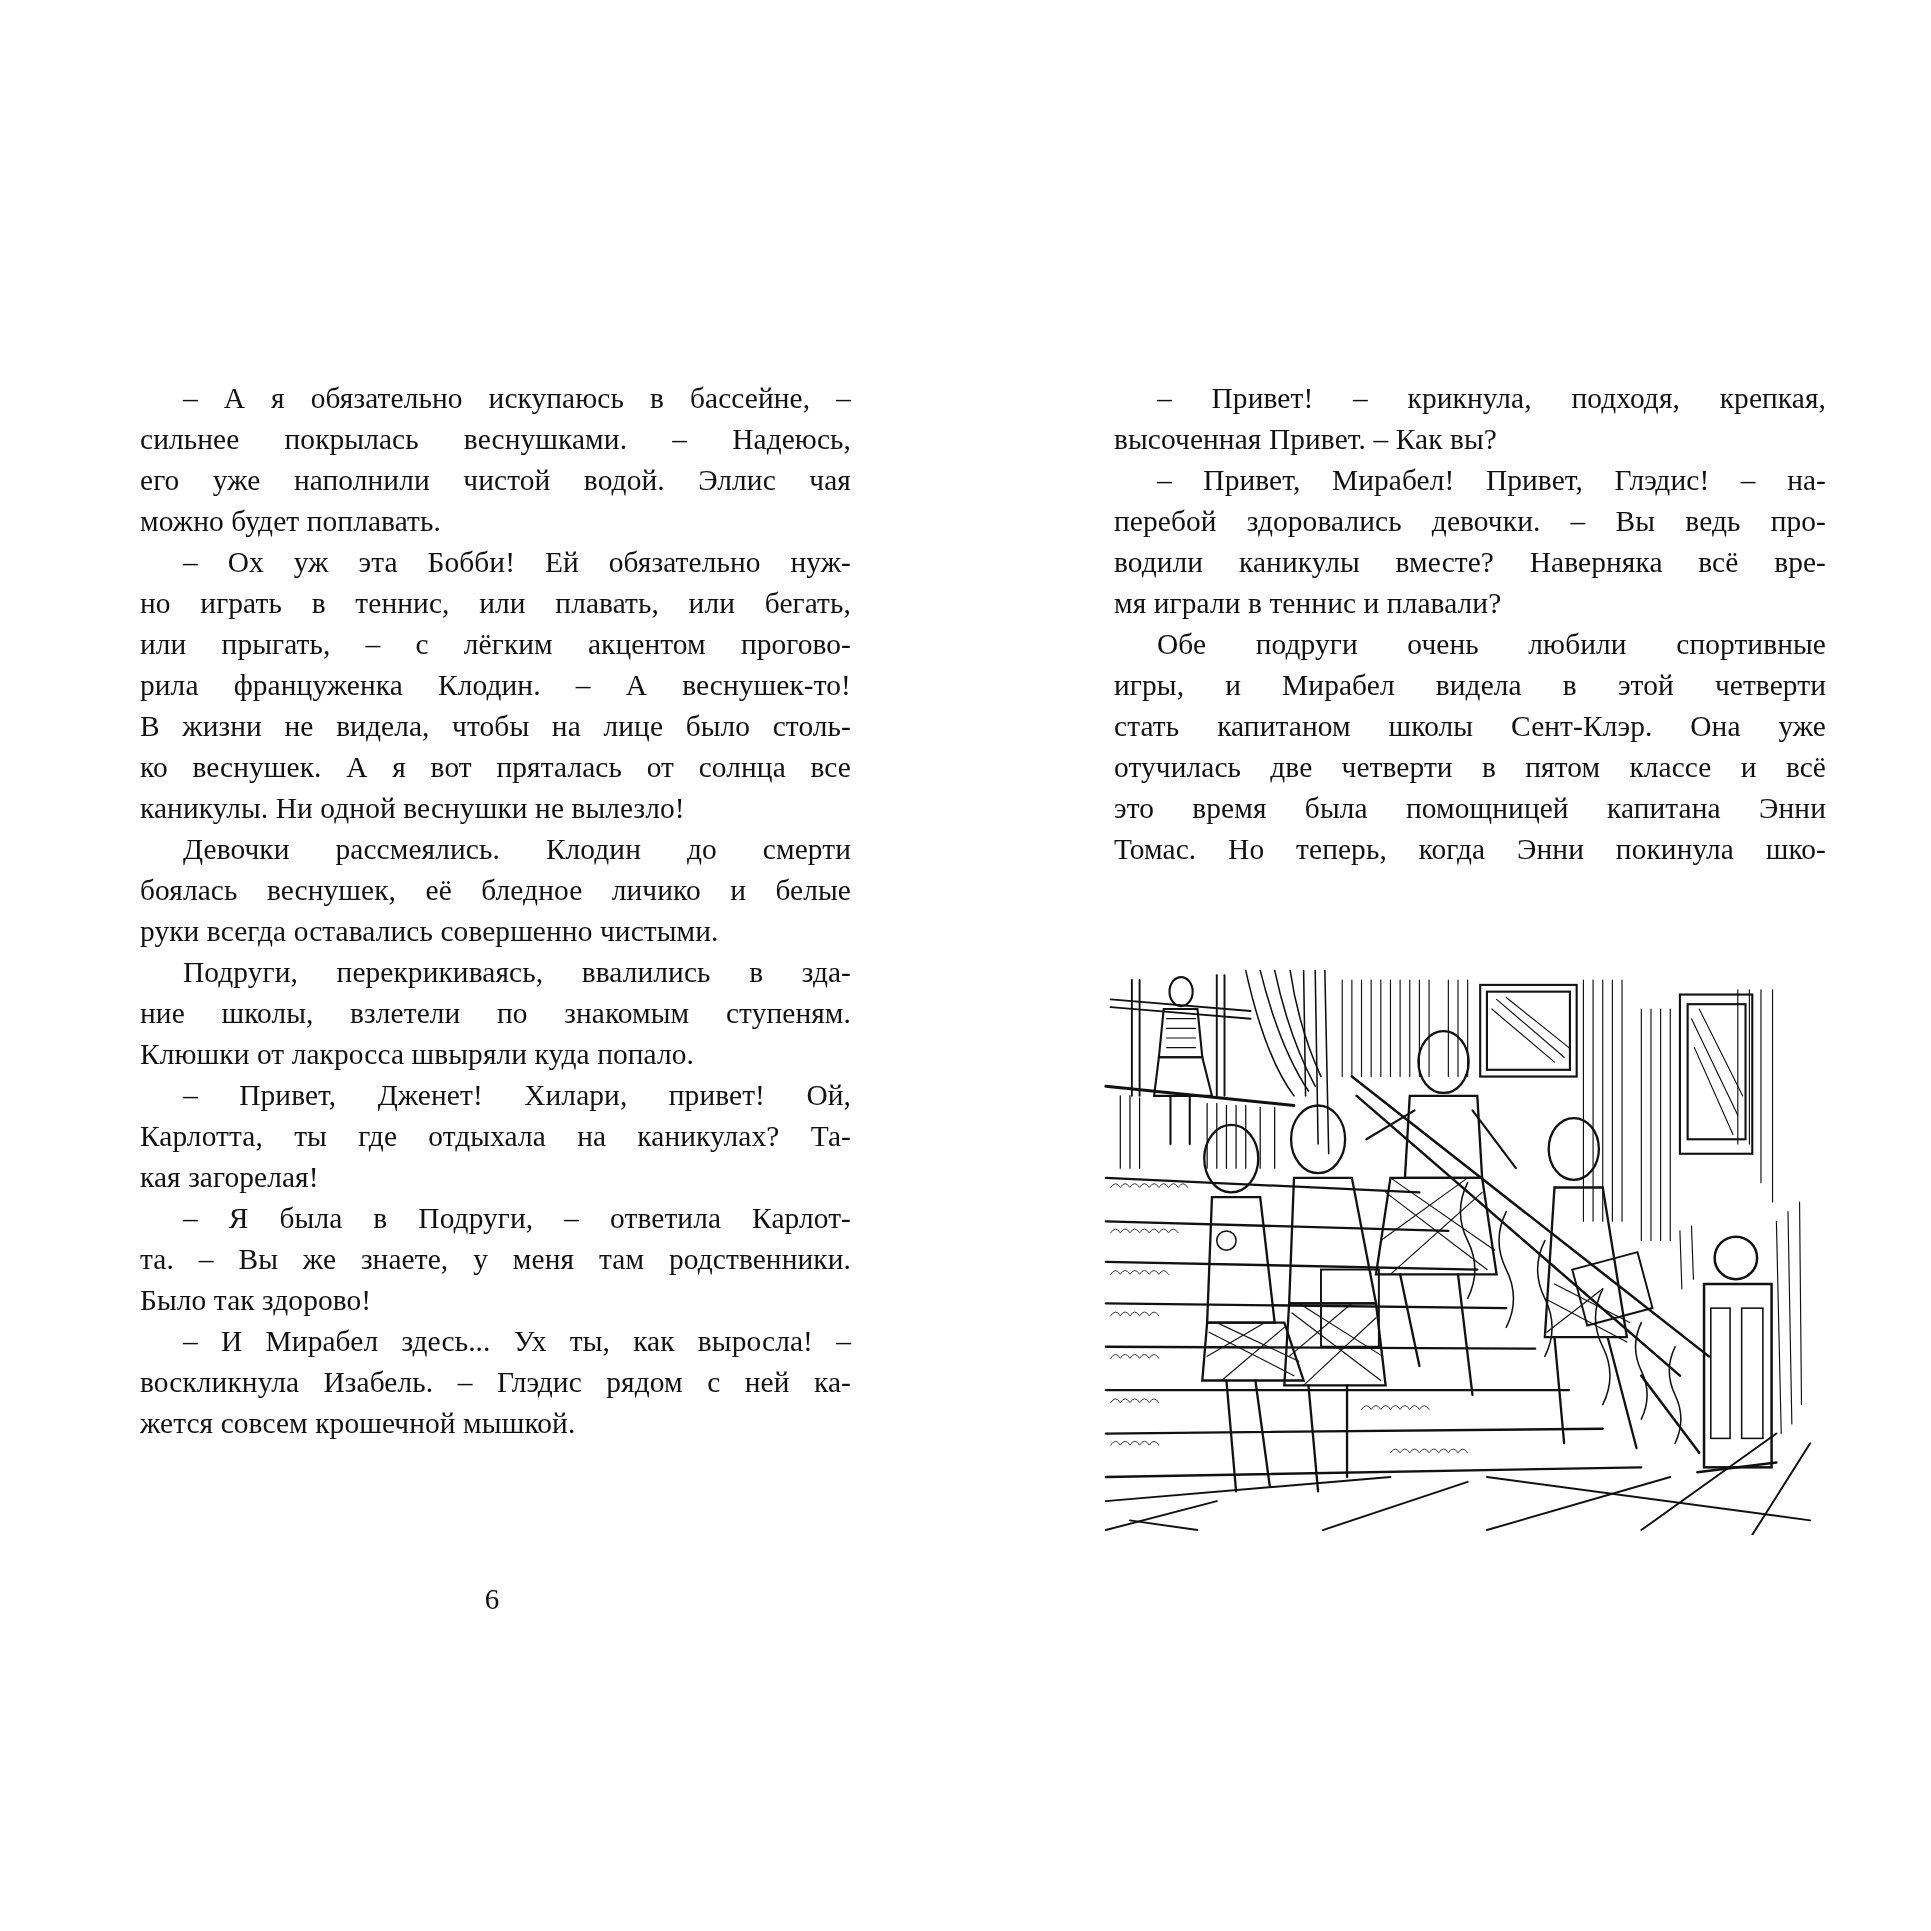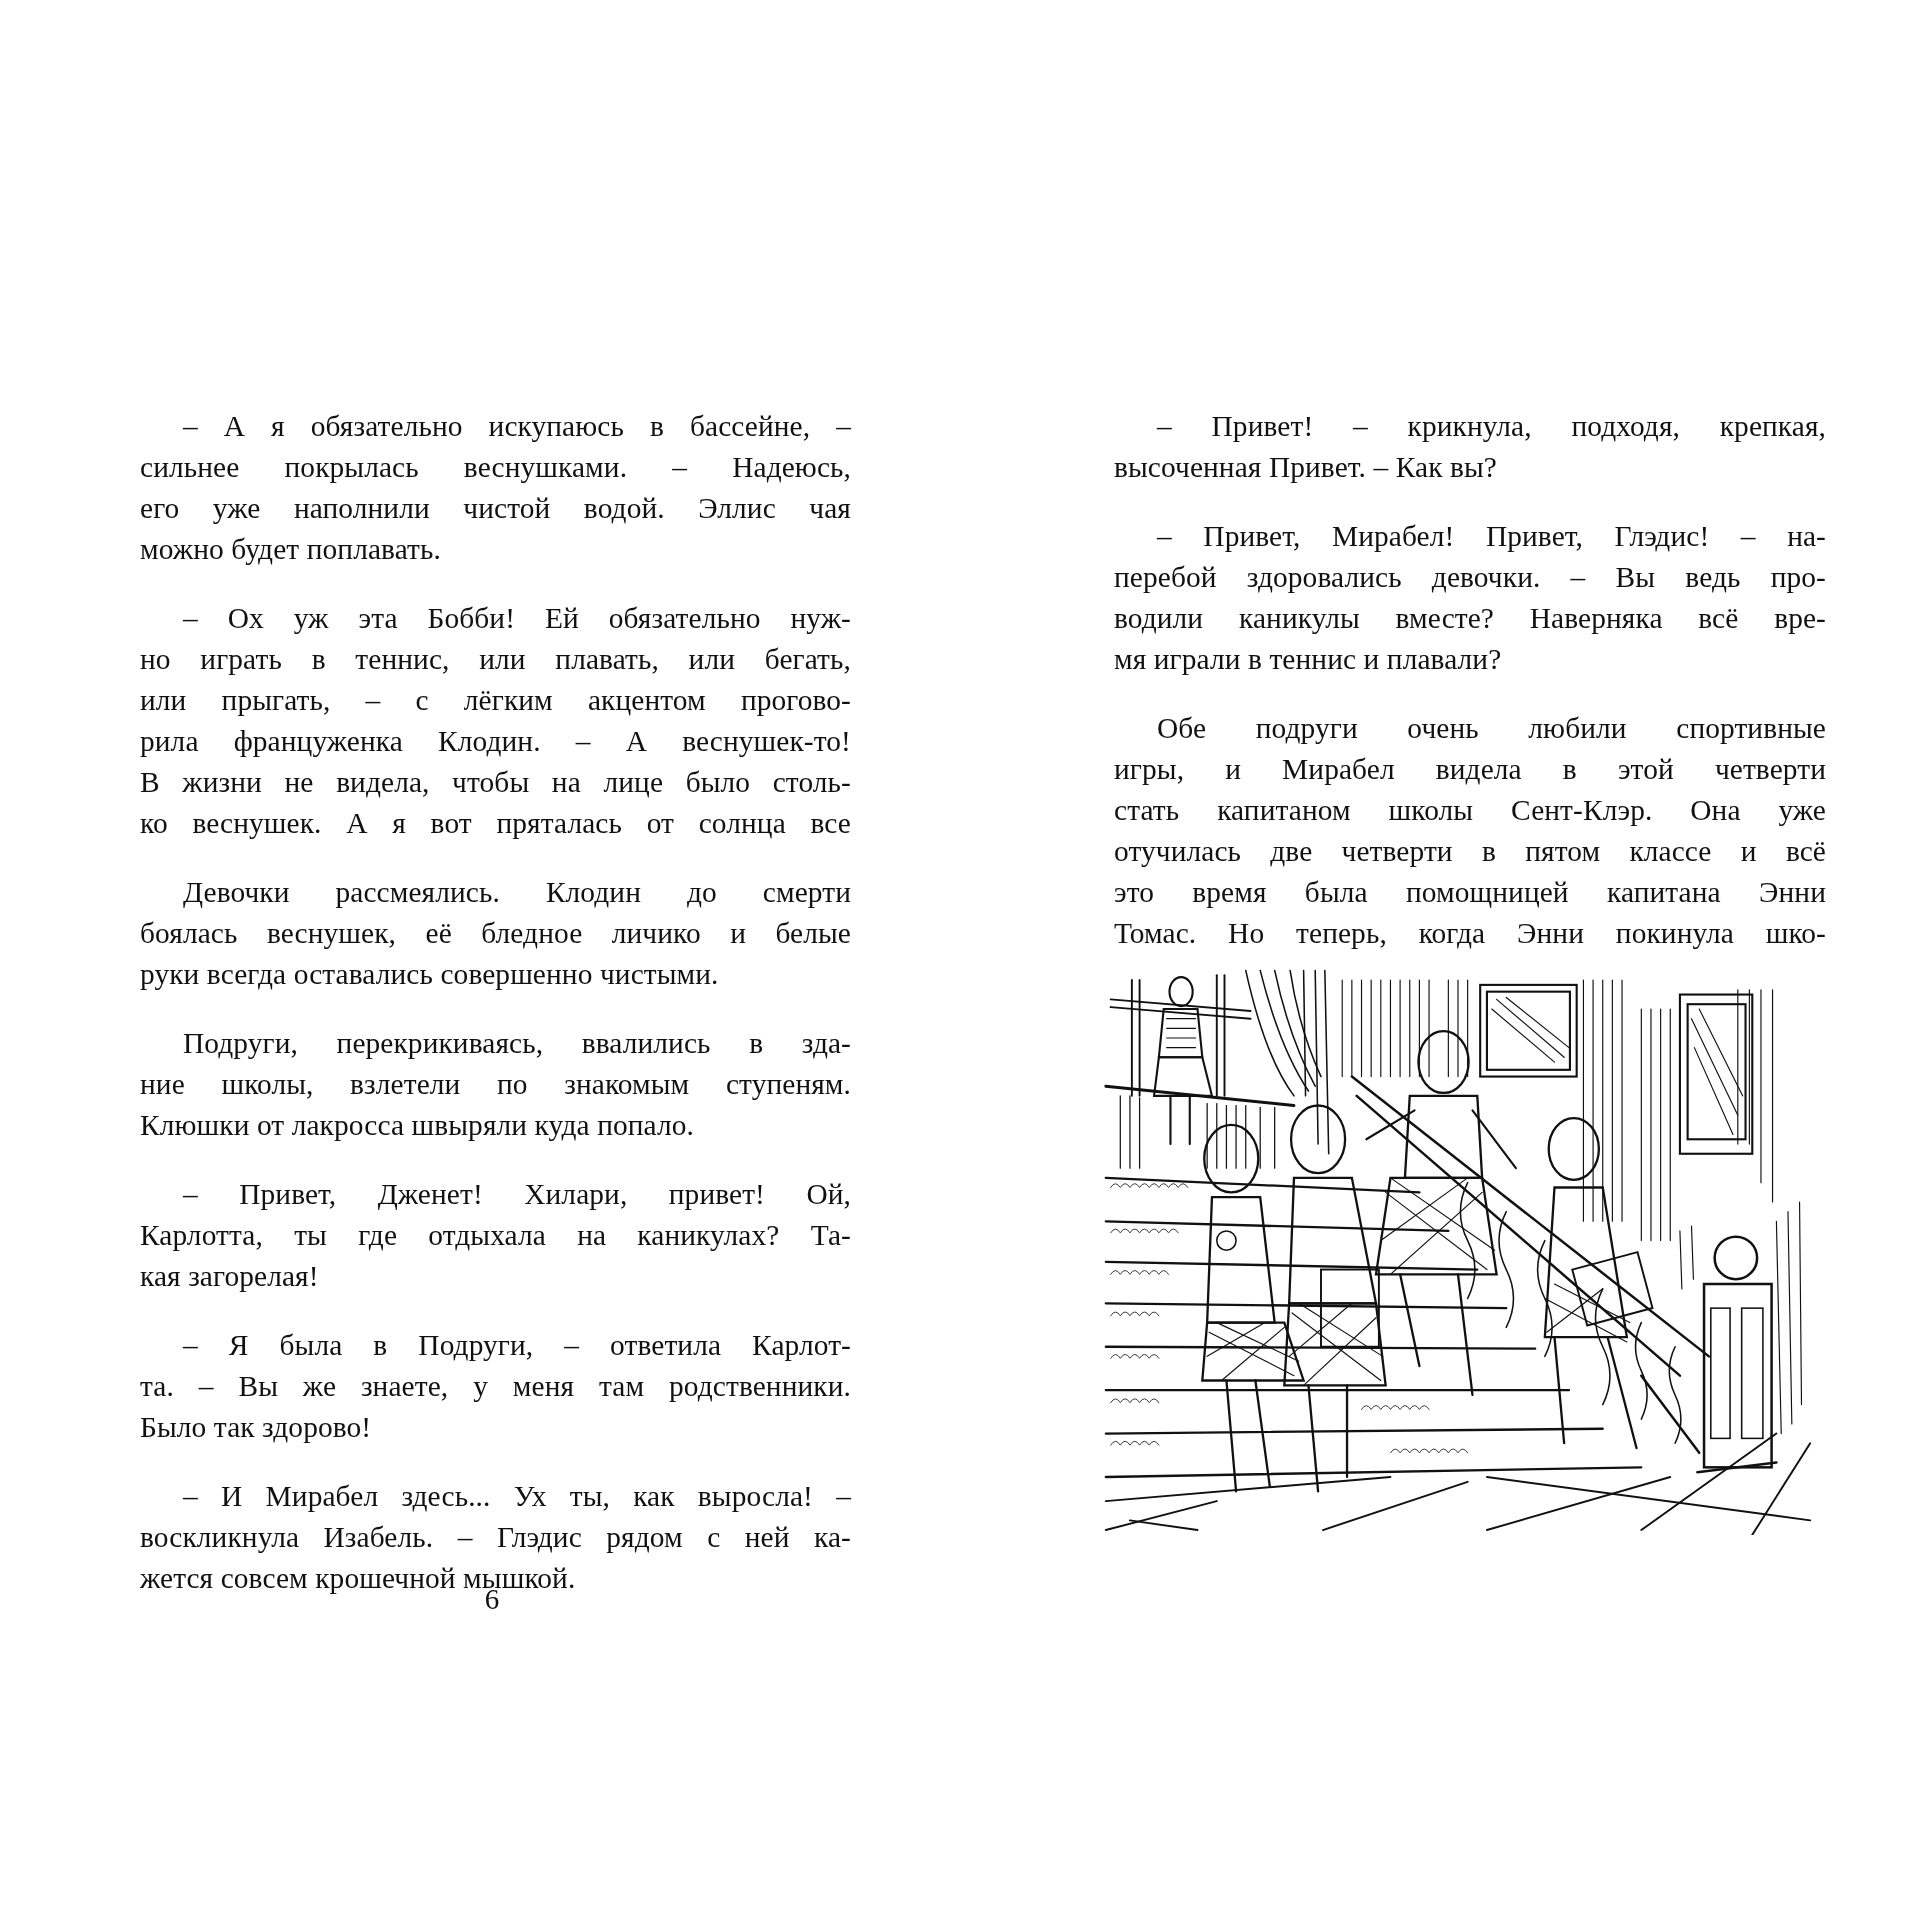--- a/index.html
+++ b/index.html
@@ -48,21 +48,20 @@
       text-align-last: justify;
       text-align: justify;
       height: 41px;
       overflow: visible;
     }
     .line.last {
       text-align-last: left;
     }
     .line.indent {
       padding-left: 43px;
-      margin-top: 28px;
     }
 
     .page-number {
       position: absolute;
       left: 468px;
       top: 1580px;
       width: 48px;
       text-align: center;
       font-size: 29px;
       line-height: 39px;
@@ -89,20 +88,21 @@
       <span class="line indent">– А я обязательно искупаюсь в бассейне, –</span>
       <span class="line">сильнее покрылась веснушками. – Надеюсь,</span>
       <span class="line">его уже наполнили чистой водой. Эллис чая</span>
       <span class="line last">можно будет поплавать.</span>
       <span class="line indent">– Ох уж эта Бобби! Ей обязательно нуж-</span>
       <span class="line">но играть в теннис, или плавать, или бегать,</span>
       <span class="line">или прыгать, – с лёгким акцентом прогово-</span>
       <span class="line">рила француженка Клодин. – А веснушек-то!</span>
       <span class="line">В жизни не видела, чтобы на лице было столь-</span>
       <span class="line">ко веснушек. А я вот пряталась от солнца все</span>
+      <span class="line last">каникулы. Ни одной веснушки не вылезло!</span>
       <span class="line indent">Девочки рассмеялись. Клодин до смерти</span>
       <span class="line">боялась веснушек, её бледное личико и белые</span>
       <span class="line last">руки всегда оставались совершенно чистыми.</span>
       <span class="line indent">Подруги, перекрикиваясь, ввалились в зда-</span>
       <span class="line">ние школы, взлетели по знакомым ступеням.</span>
       <span class="line last">Клюшки от лакросса швыряли куда попало.</span>
       <span class="line indent">– Привет, Дженет! Хилари, привет! Ой,</span>
       <span class="line">Карлотта, ты где отдыхала на каникулах? Та-</span>
       <span class="line last">кая загорелая!</span>
       <span class="line indent">– Я была в Подруги, – ответила Карлот-</span>

